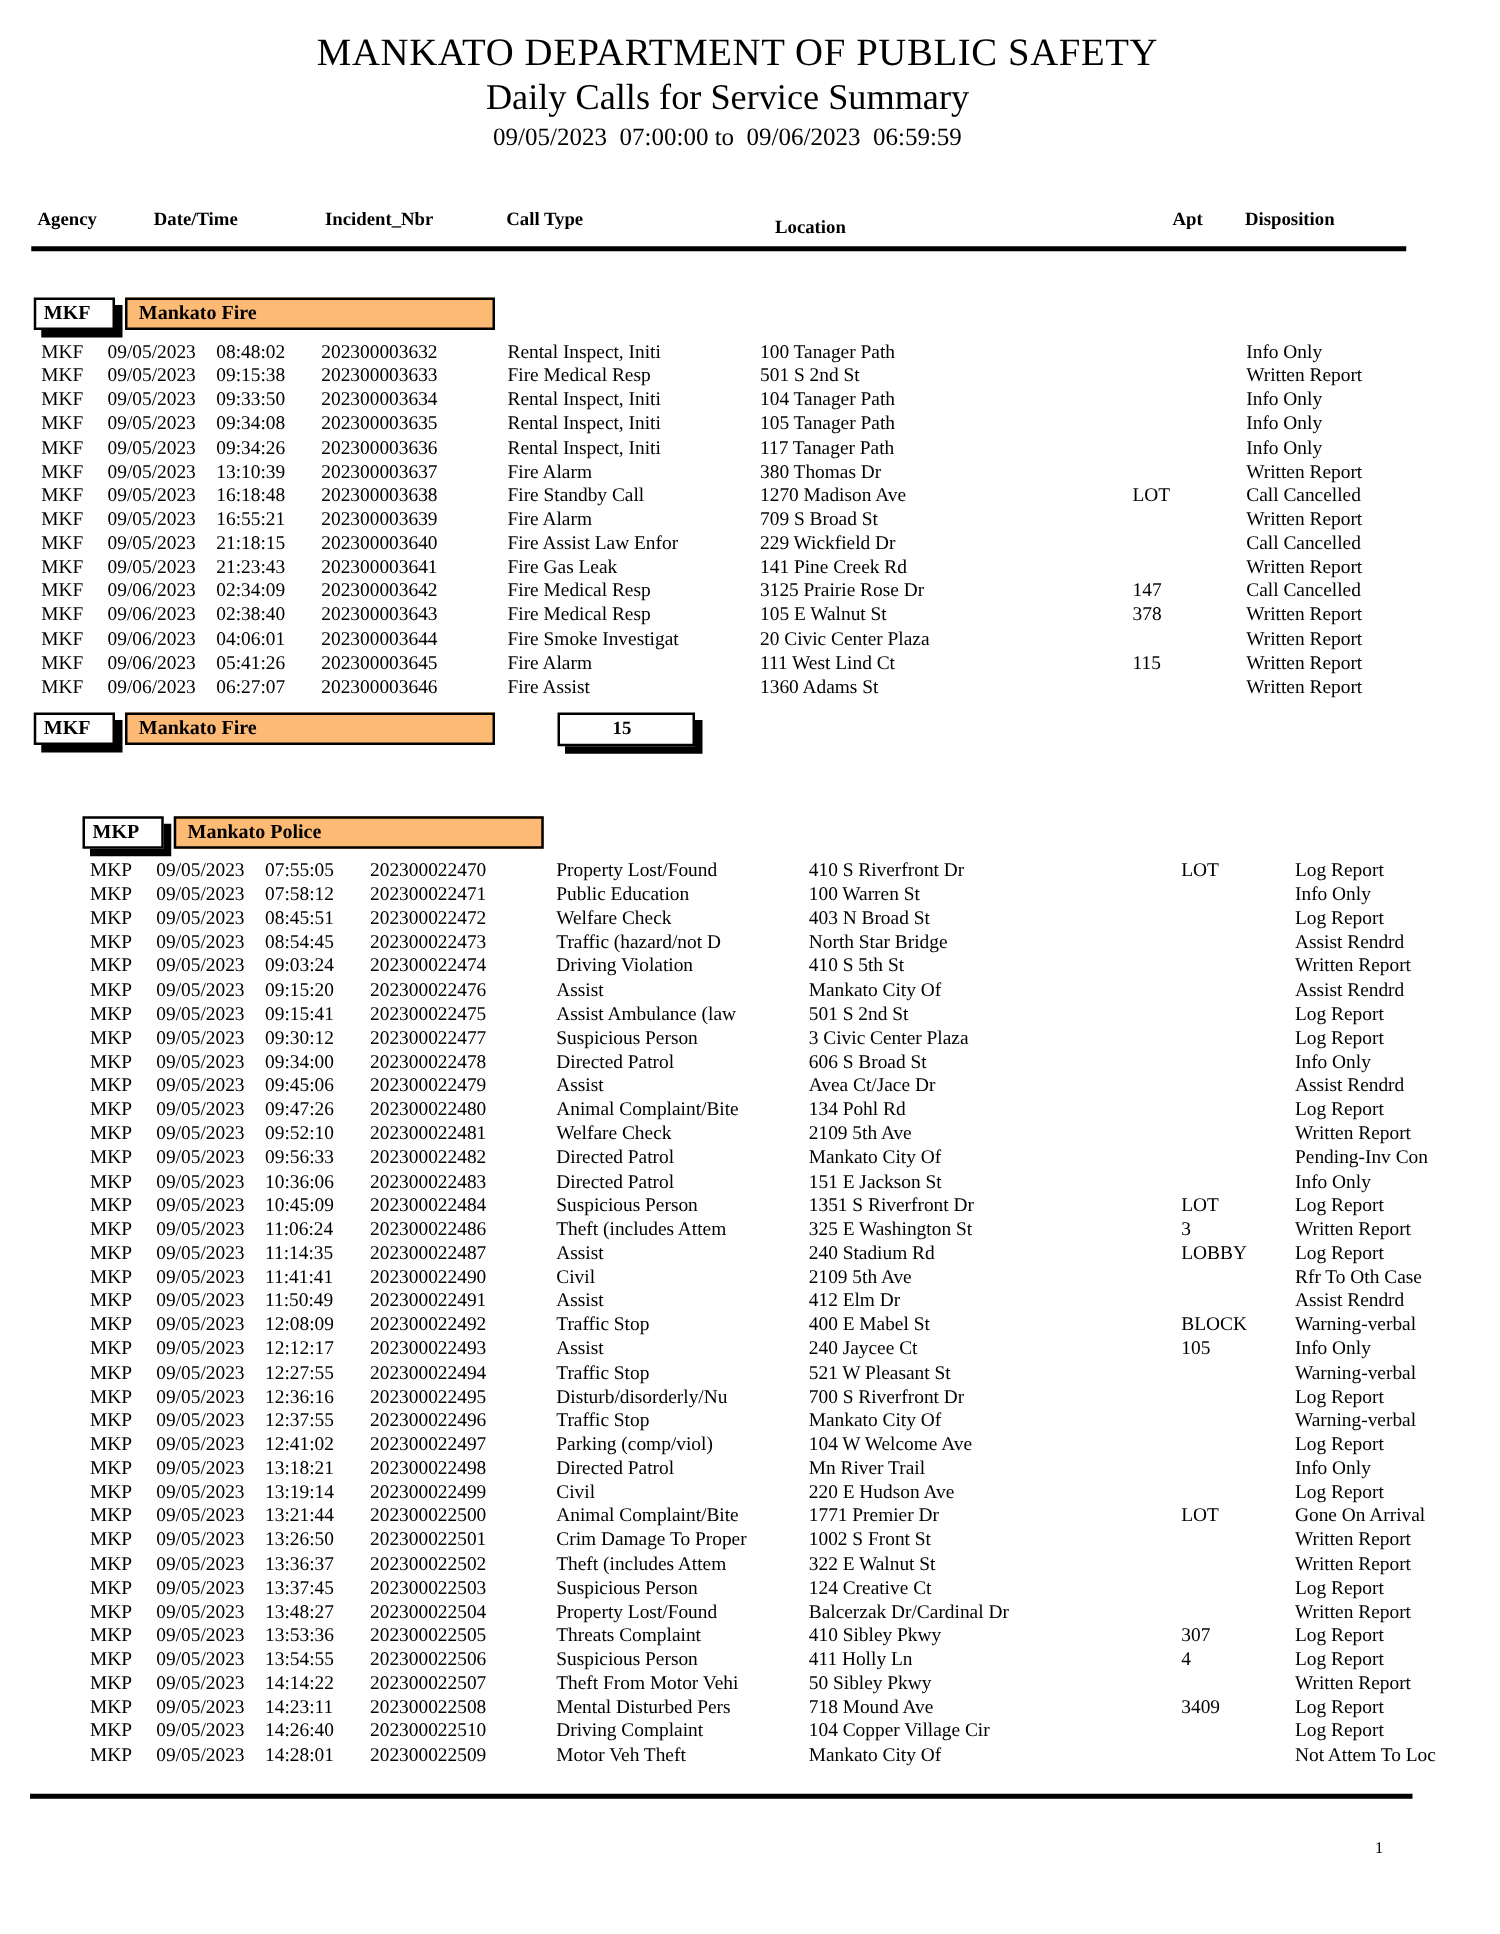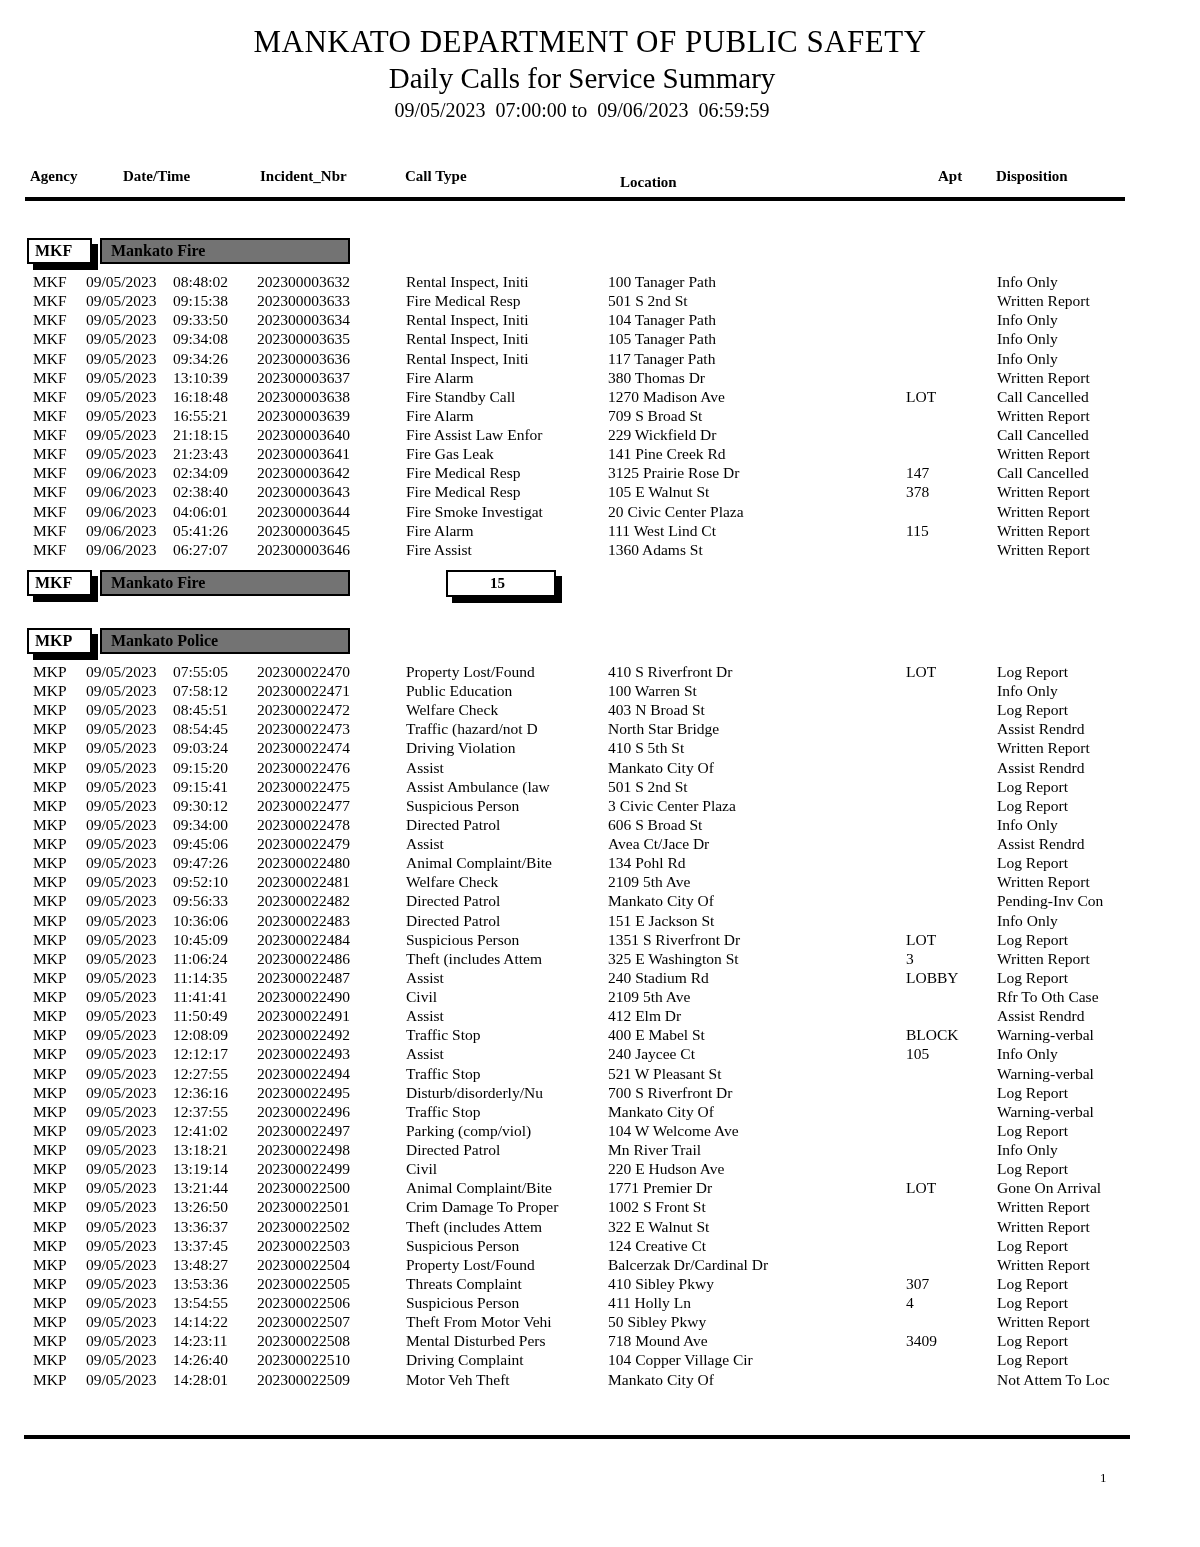--- a/index.html
+++ b/index.html
@@ -26,30 +26,30 @@
   .col-calltype{left:405px;}
   .col-location{left:608px;top:174px !important;margin-left:12px;}
   .col-apt{left:938px;}
   .col-disposition{left:996px;}
   .header-rule{position:absolute;left:25px;top:197px;width:1100px;height:4px;background:#000;}
   .footer-rule{position:absolute;left:24px;top:1435px;width:1106px;height:4px;background:#000;}
   .page-number{position:absolute;left:1100px;top:1470px;font-size:13px;}
   
   *{box-sizing:border-box;}
   .report-body{position:absolute;left:0;top:238px;width:100%;}
-  .section + .section{margin-top:25px;}
+  .section + .section{margin-top:50px;padding-left:39px;}
   .section-header{position:relative;height:28px;}
   .agency-box{
     position:absolute;left:27px;top:0;width:65px;height:26px;
     border:2.5px solid #000;background:#fff;box-shadow:6px 6px 0 #000;
     font-weight:bold;font-size:16px;line-height:21px;padding-left:6px;
   }
   .name-box{
-    position:absolute;left:100px;top:0;width:250px;height:26px;
-    border:2.5px solid #000;background:#737373;
+    position:absolute;left:100px;top:0;width:296px;height:26px;
+    border:2.5px solid #000;background:#fdba74;
     font-weight:bold;font-size:16px;line-height:21px;padding-left:9px;
   }
   .rows{margin-top:6px;}
   .call-row{position:relative;height:19.14px;font-size:15.5px;line-height:19.14px;}
   .call-row span{position:absolute;top:0;white-space:nowrap;}
   .c-agency{left:33px;}
   .c-date{left:86px;}
   .c-time{left:173px;}
   .c-incident{left:257px;}
   .c-call{left:406px;text-align:center;}

